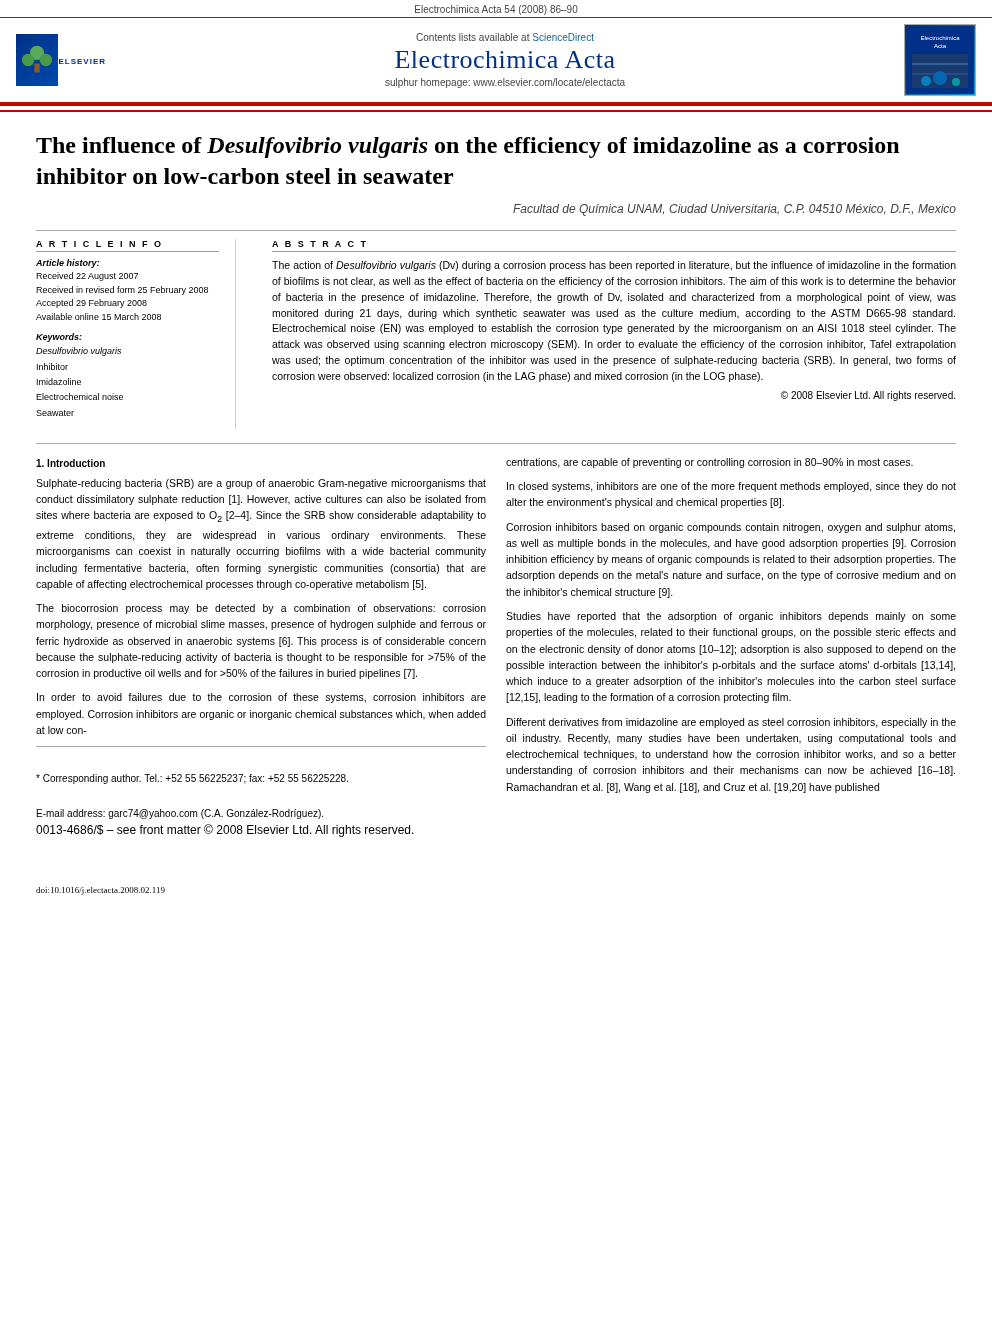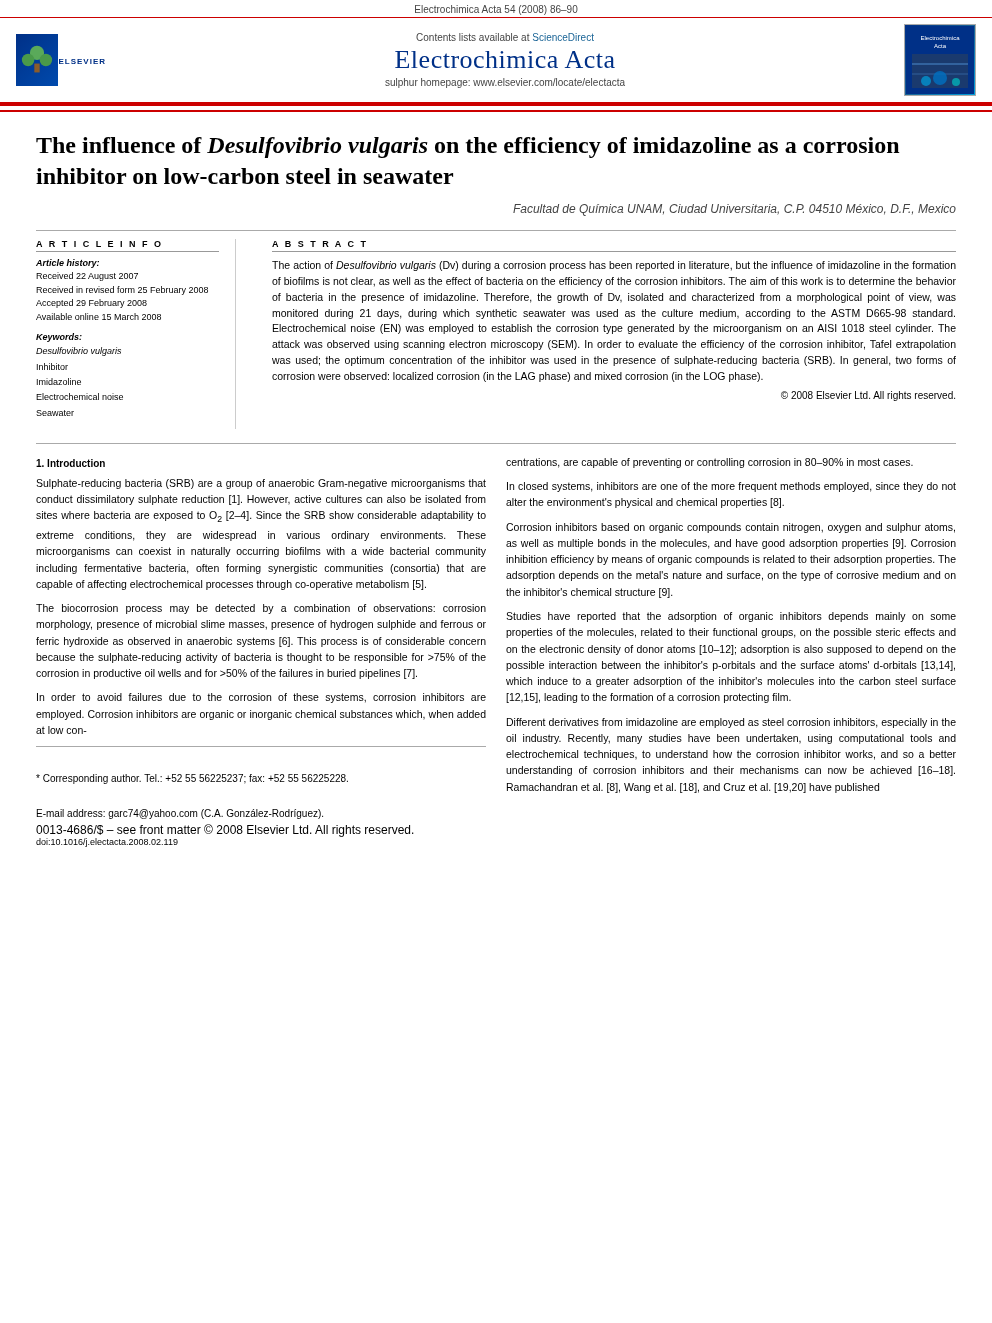--- a/index.html
+++ b/index.html
@@ -294,22 +294,23 @@
       font-size: 10px;
       font-family: Arial, sans-serif;
       color: #000;
       line-height: 1.5;
       margin-bottom: 2px;
       margin-top: 20px;
     }
 
     .doi-line {
       font-size: 9px;
-      font-family: Liberation Sans, sans-serif;
-      color: #000;
+      font-family: Liberation Serif, serif;
+      color: #000;
+      margin-top: 48px;
     }
 
     .issn-line {
       font-size: 12px;
       font-family: Arial, sans-serif;
       color: #000;
     }
   </style>
 </head>
 <body>

